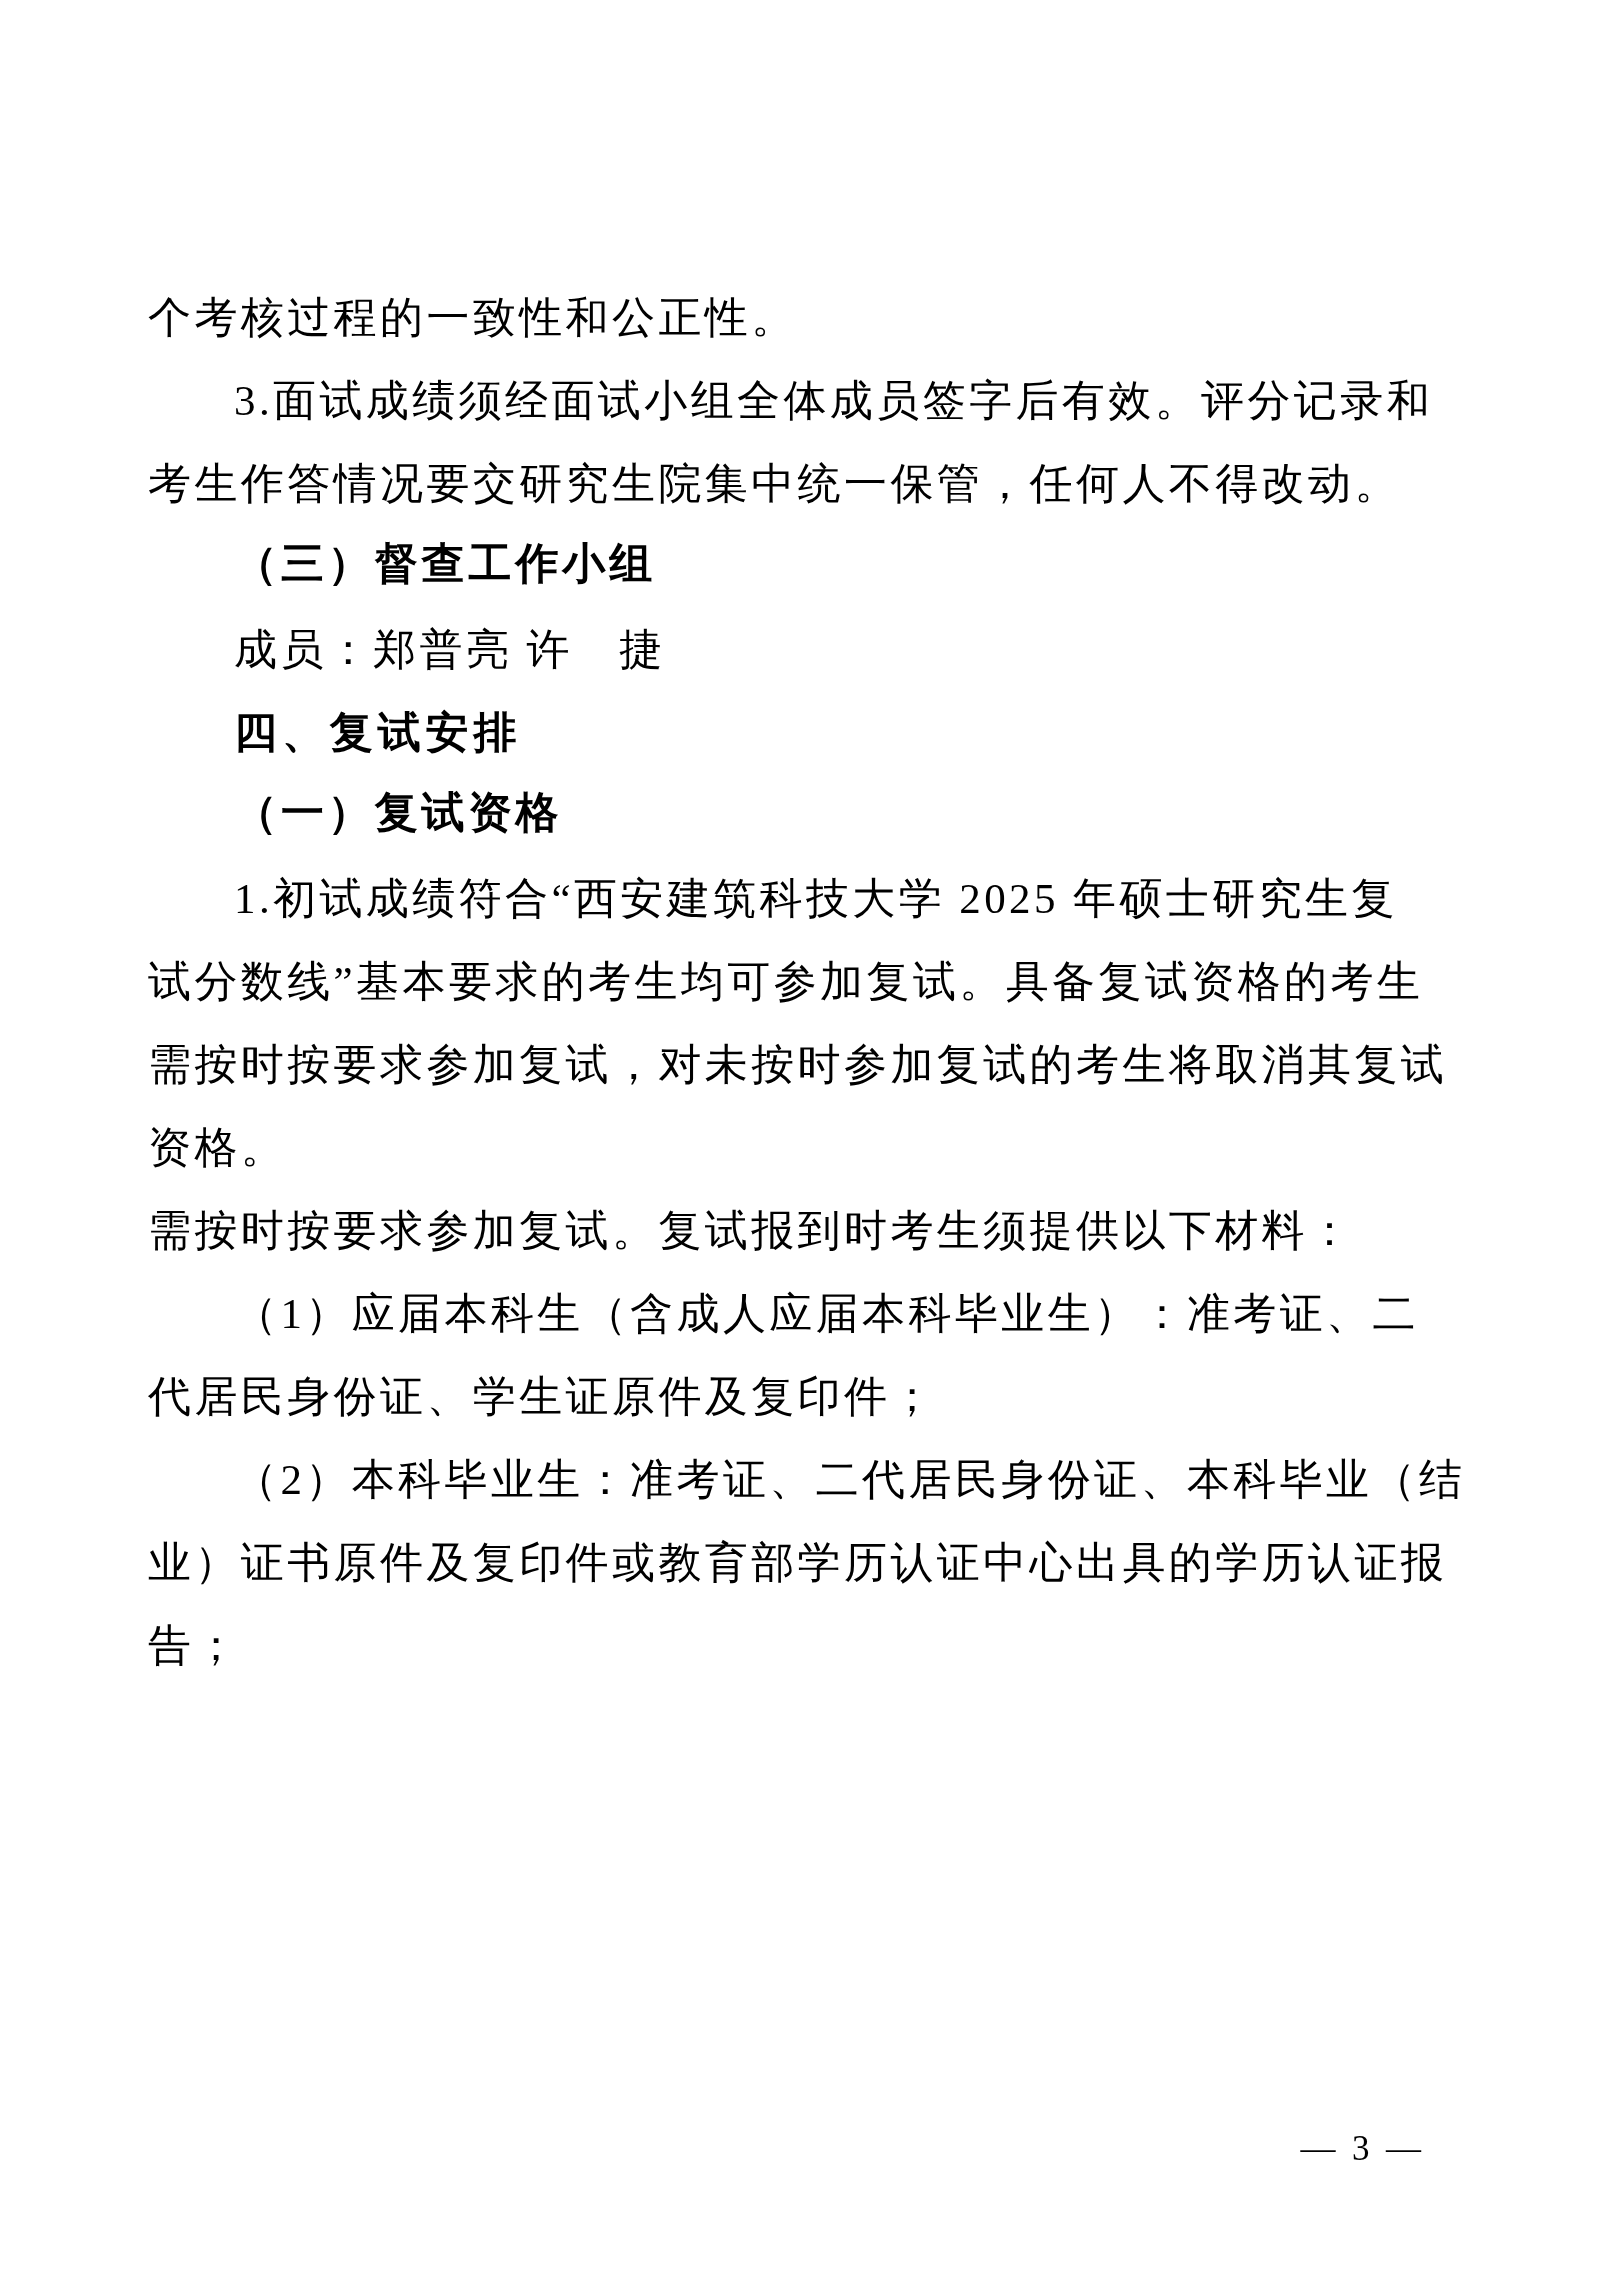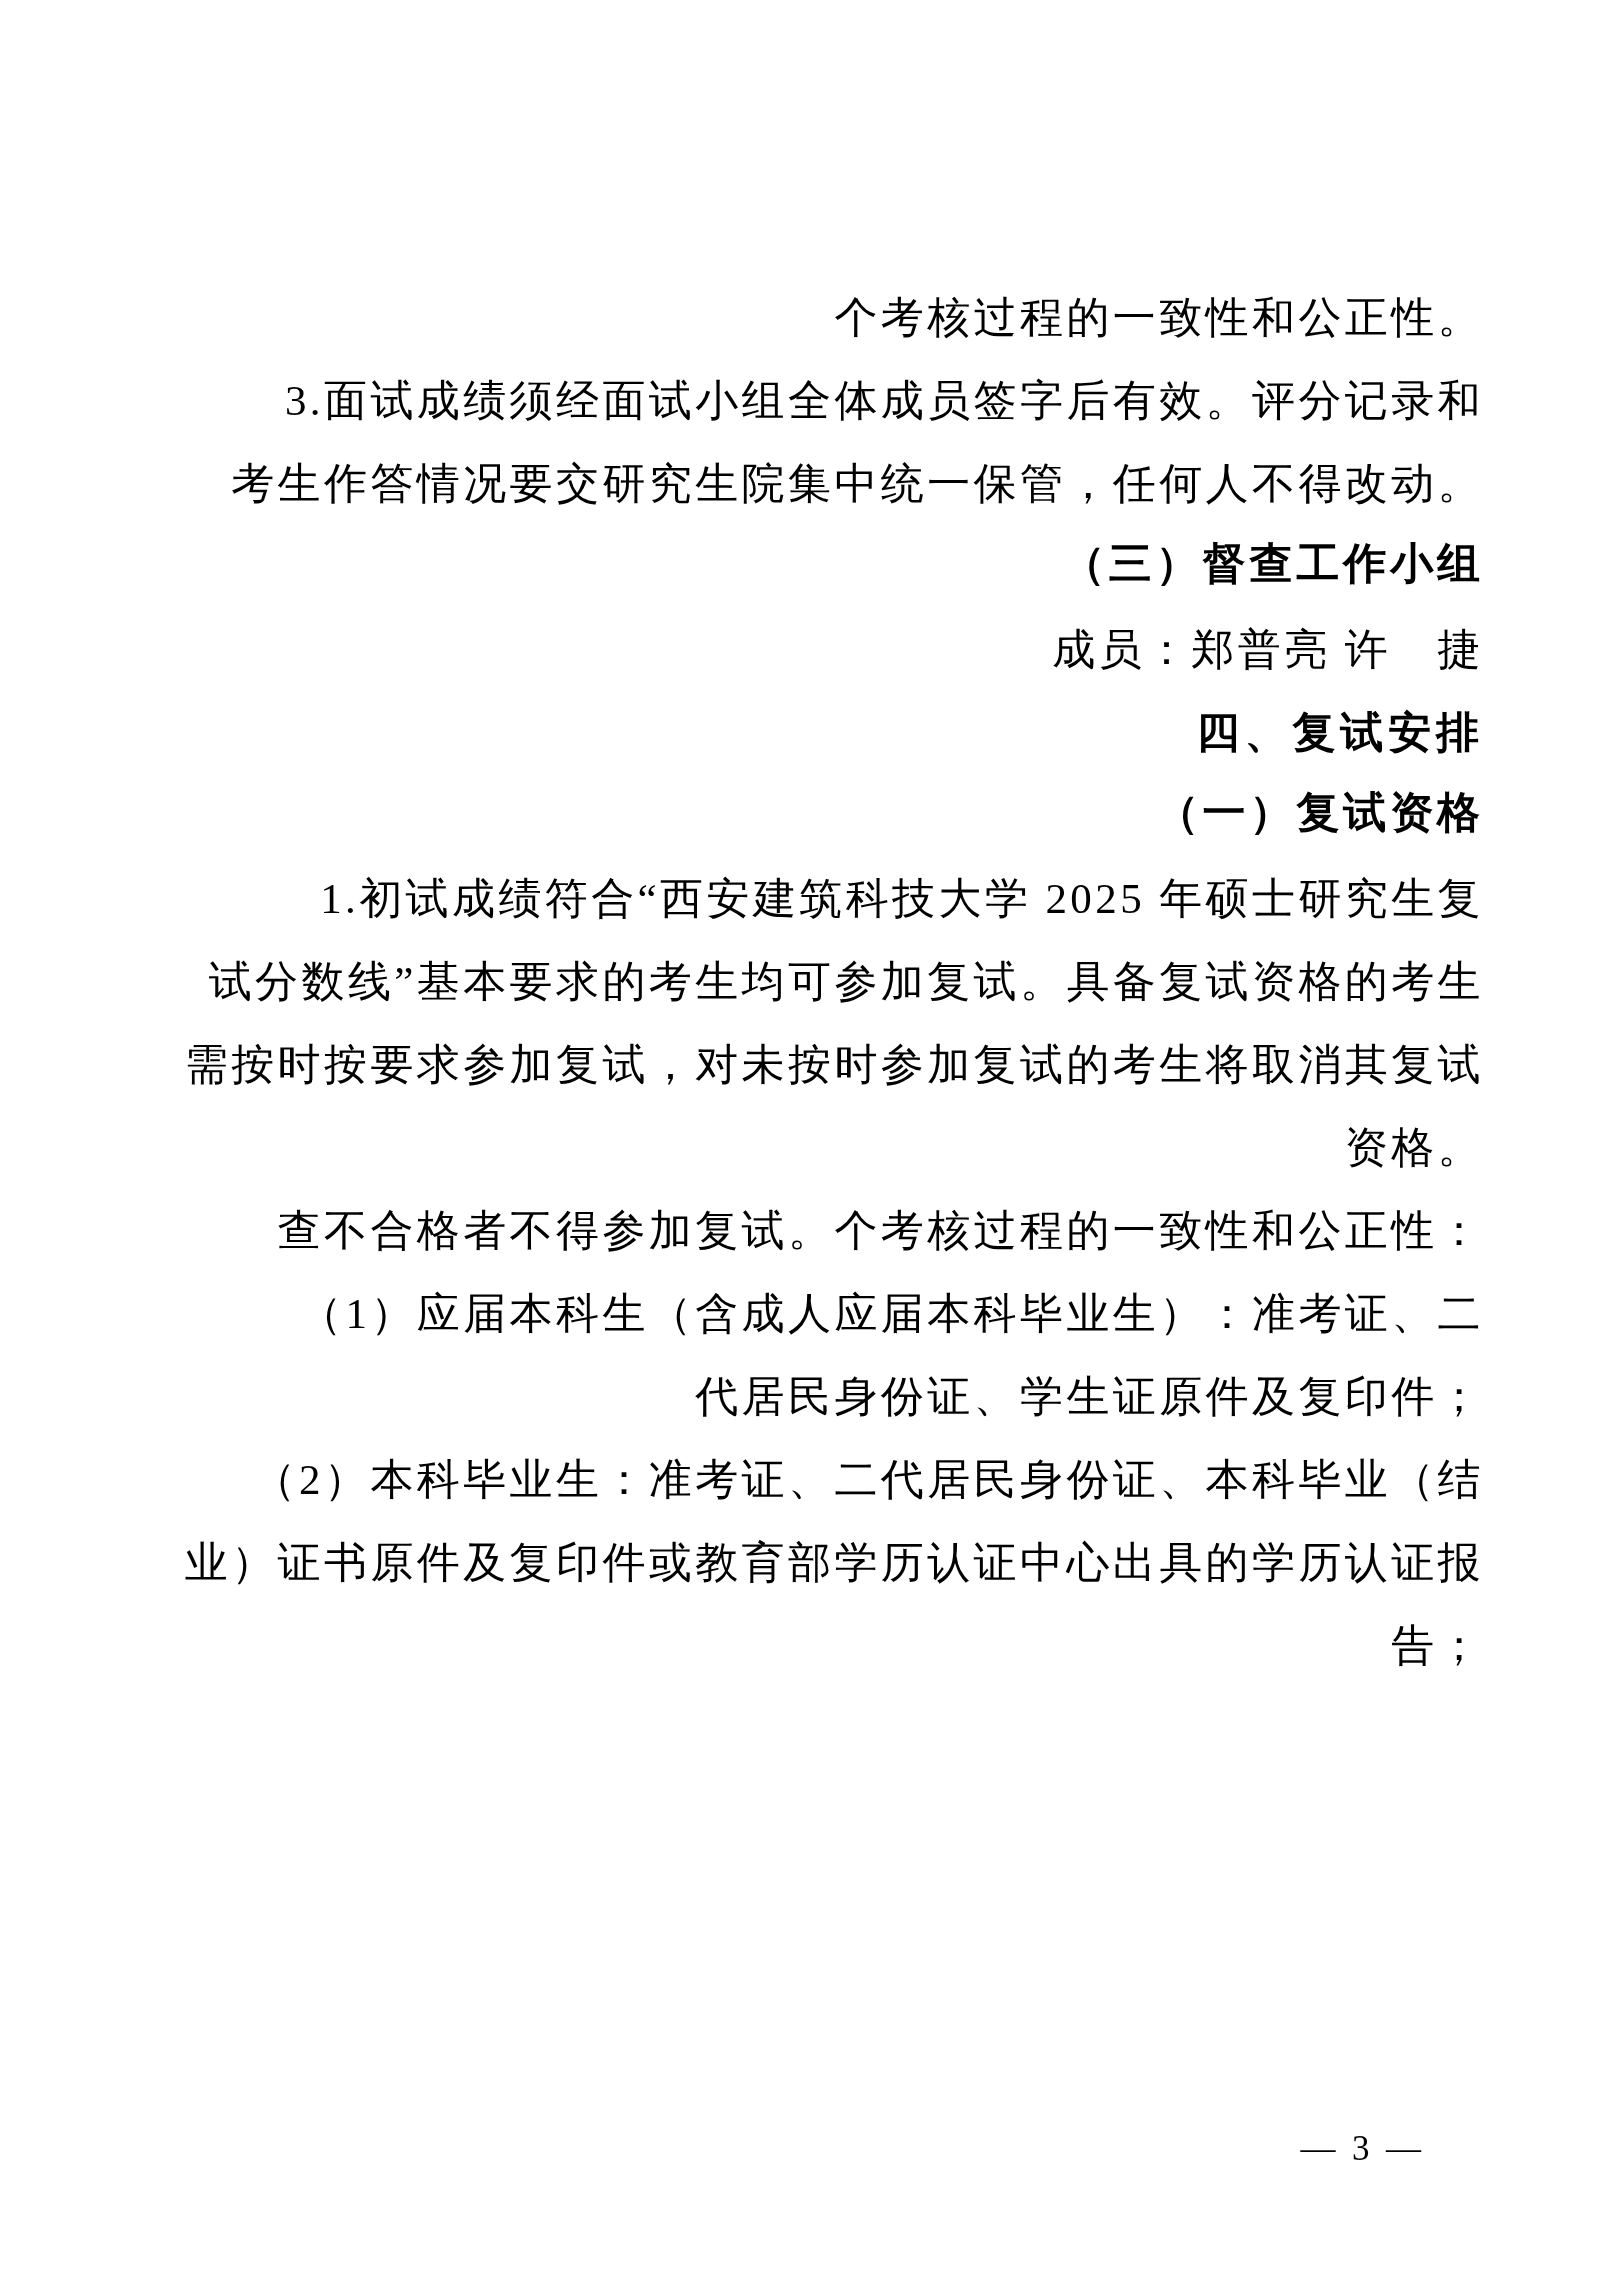--- a/index.html
+++ b/index.html
@@ -15,21 +15,20 @@
     background: #ffffff;
     color: #000000;
     font-family: "Liberation Serif", "DejaVu Serif", serif;
     overflow: hidden;
   }
   .content {
     position: absolute;
     left: 148px;
     right: 137px;
     top: 276px;
-    text-align: right;
   }
   .line {
     font-size: 43px;
     line-height: 83px;
     letter-spacing: 3.4px;
     white-space: pre;
   }
   .indent {
     text-indent: 86px;
   }
@@ -62,21 +61,21 @@
     <div class="line indent">3.面试成绩须经面试小组全体成员签字后有效。评分记录和</div>
     <div class="line">考生作答情况要交研究生院集中统一保管，任何人不得改动。</div>
     <div class="line indent h-kai">（三）督查工作小组</div>
     <div class="line indent">成员：郑普亮 许　捷</div>
     <div class="line indent h-sans">四、复试安排</div>
     <div class="line indent h-kai">（一）复试资格</div>
     <div class="line indent">1.初试成绩符合“西安建筑科技大学 2025 年硕士研究生复</div>
     <div class="line">试分数线”基本要求的考生均可参加复试。具备复试资格的考生</div>
     <div class="line">需按时按要求参加复试，对未按时参加复试的考生将取消其复试</div>
     <div class="line">资格。</div>
-    <div class="line">查不合格者不得参加复试。个考核过程的一致性和公正性：</div>
+    <div class="line">需按时按要求参加复试。复试报到时考生须提供以下材料：</div>
     <div class="line indent">（1）应届本科生（含成人应届本科毕业生）：准考证、二</div>
     <div class="line">代居民身份证、学生证原件及复印件；</div>
     <div class="line indent">（2）本科毕业生：准考证、二代居民身份证、本科毕业（结</div>
     <div class="line">业）证书原件及复印件或教育部学历认证中心出具的学历认证报</div>
     <div class="line">告；</div>
   </div>
 
   <div class="page-number">— 3 —</div>
 </div>
 

